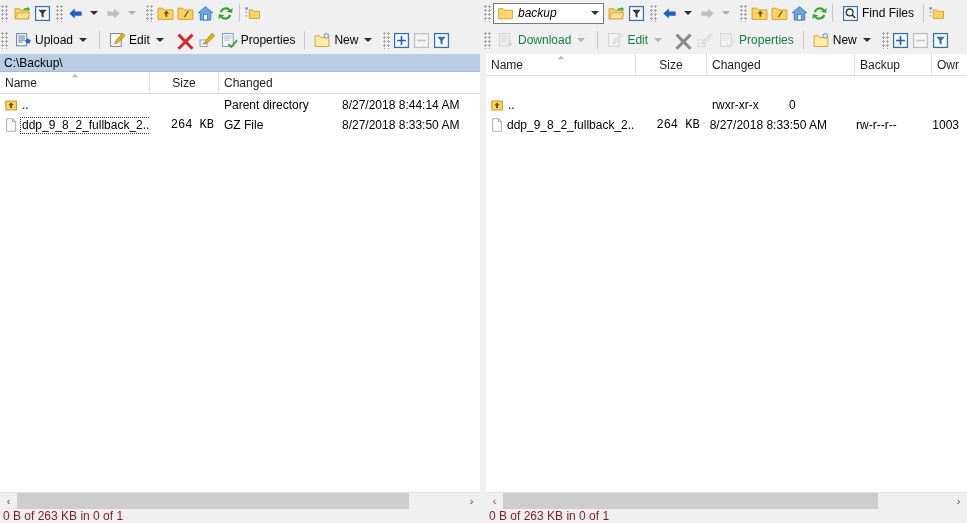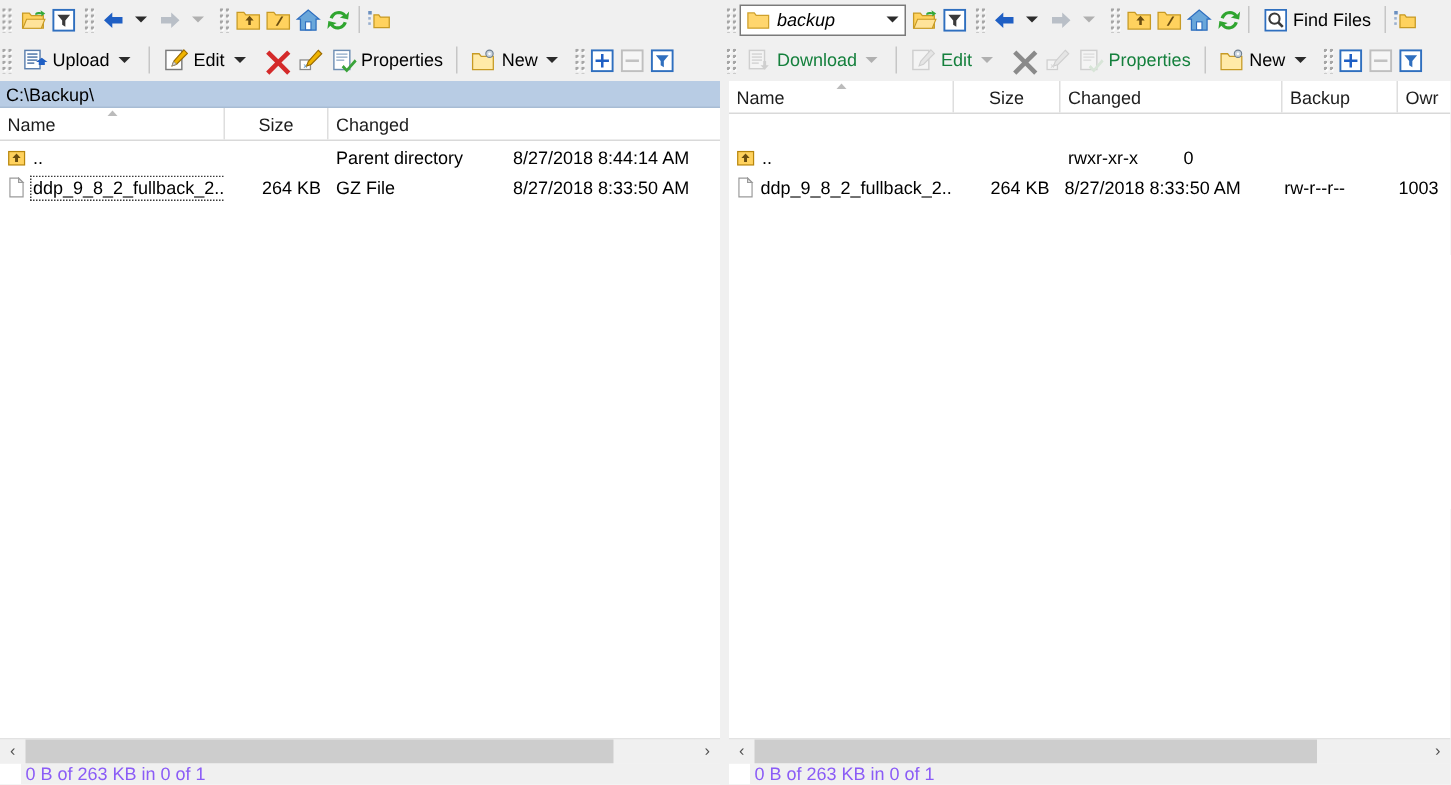--- a/index.html
+++ b/index.html
@@ -67,41 +67,41 @@
     cursor:default; overflow:hidden; white-space:nowrap;
   }
   .hcell.r { justify-content:center; }
   .sortmark {
     position:absolute; top:1px; left:50%; transform:translateX(-50%);
     width:9px; height:5px; opacity:.45;
   }
   .rows { position:absolute; left:0; right:0; top:41px; bottom:31px; overflow:hidden; background:#fff; }
   .row { display:flex; align-items:center; height:20px; font-size:12px; white-space:nowrap; }
   .cell { padding:0 5px; overflow:hidden; display:flex; align-items:center; }
-  .cell.r { justify-content:flex-end; }
+  .cell.r { justify-content:flex-end;font-family:Liberation Mono, monospace; }
   .cell.name { gap:4px; }
   .focus-box {
     border:1px dotted #3a3a3a; padding:0 1px; margin-left:-1px; line-height:15px; display:inline-block;
   }
 
   
   .hsb {
     position:absolute; left:0; right:0; bottom:14px; height:17px;
     background:#f0f0f0; border-top:1px solid #e2e2e2; display:flex; align-items:stretch;
   }
   .hsb-arrow {
     width:17px; flex:none; display:flex; align-items:center; justify-content:center;
     color:#505050; font-size:11px; background:#f0f0f0;
   }
   .hsb-track { flex:1; background:#f0f0f0; position:relative; }
   .hsb-thumb { position:absolute; top:0; bottom:0; left:0; background:#cdcdcd; }
   .statusbar {
-    position:absolute; left:14px; right:0; bottom:0; height:14px;
+    position:absolute; left:0; right:0; bottom:0; height:14px;
     background:#f0f0f0; display:flex; align-items:center; padding-left:3px;
-    font-size:12px; color:#8b5cf6;
+    font-size:12px; color:#7f1d1d;
   }
 </style>
 </head>
 <body>
 
 <div id="app">
 
   <div class="tb-row" style="position:absolute;top:0;left:0;width:483px;">
     <div class="grip"></div>
     <svg class="ico" style="margin-left:4px" viewBox="0 0 16 16">

